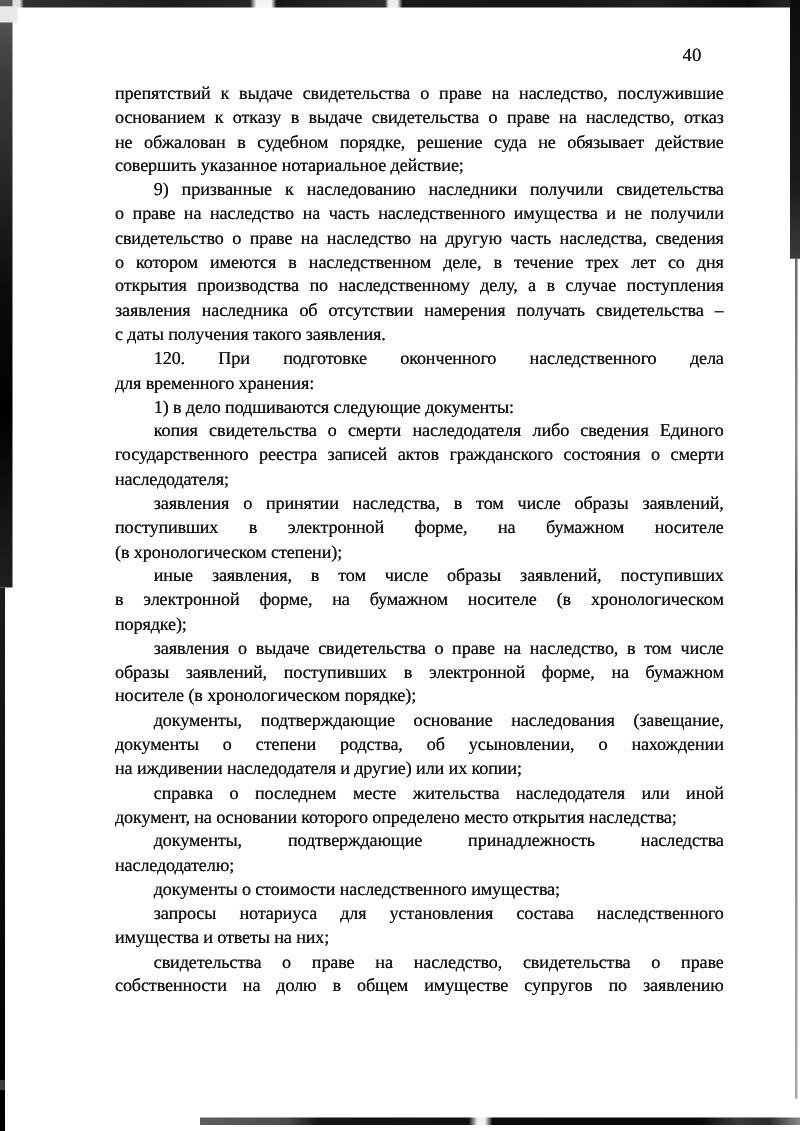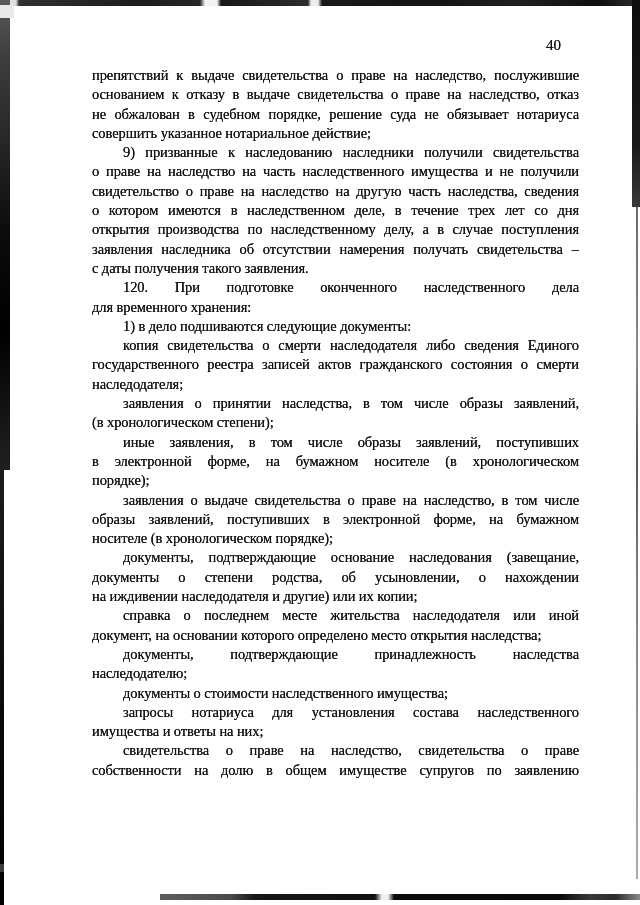--- a/index.html
+++ b/index.html
@@ -124,21 +124,21 @@
 </head>
 <body>
 
 <div class="page">
   <div class="page-number">40</div>
 
   <div class="content">
       <div class="para">
         <div class="line first">препятствий к выдаче свидетельства о праве на наследство, послужившие</div>
         <div class="line">основанием к отказу в выдаче свидетельства о праве на наследство, отказ</div>
-        <div class="line">не обжалован в судебном порядке, решение суда не обязывает нотариуса</div>
+        <div class="line">не обжалован в судебном порядке, решение суда не обязывает действие</div>
         <div class="line final">совершить указанное нотариальное действие;</div>
       </div>
       <div class="para indent">
         <div class="line first">9) призванные к наследованию наследники получили свидетельства</div>
         <div class="line">о праве на наследство на часть наследственного имущества и не получили</div>
         <div class="line">свидетельство о праве на наследство на другую часть наследства, сведения</div>
         <div class="line">о котором имеются в наследственном деле, в течение трех лет со дня</div>
         <div class="line">открытия производства по наследственному делу, а в случае поступления</div>
         <div class="line">заявления наследника об отсутствии намерения получать свидетельства –</div>
         <div class="line final">с даты получения такого заявления.</div>
@@ -150,20 +150,21 @@
       <div class="para indent">
         <div class="line first final">1) в дело подшиваются следующие документы:</div>
       </div>
       <div class="para indent">
         <div class="line first">копия свидетельства о смерти наследодателя либо сведения Единого</div>
         <div class="line">государственного реестра записей актов гражданского состояния о смерти</div>
         <div class="line final">наследодателя;</div>
       </div>
       <div class="para indent">
         <div class="line first">заявления о принятии наследства, в том числе образы заявлений,</div>
+        <div class="line">поступивших в электронной форме, на бумажном носителе</div>
         <div class="line final">(в хронологическом степени);</div>
       </div>
       <div class="para indent">
         <div class="line first">иные заявления, в том числе образы заявлений, поступивших</div>
         <div class="line">в электронной форме, на бумажном носителе (в хронологическом</div>
         <div class="line final">порядке);</div>
       </div>
       <div class="para indent">
         <div class="line first">заявления о выдаче свидетельства о праве на наследство, в том числе</div>
         <div class="line">образы заявлений, поступивших в электронной форме, на бумажном</div>

